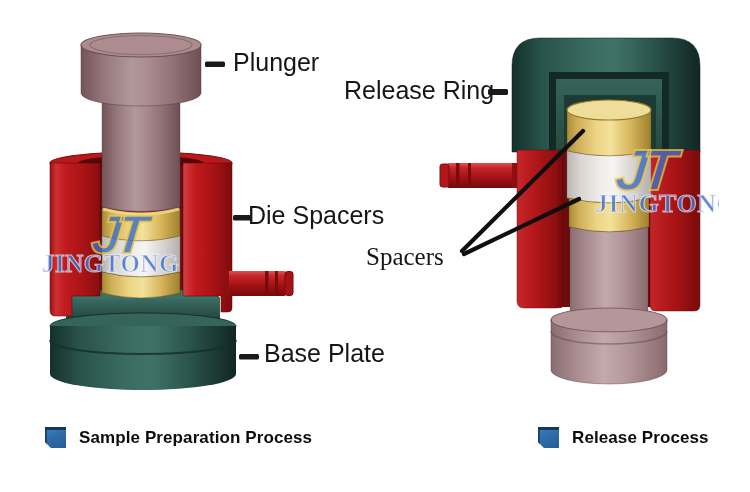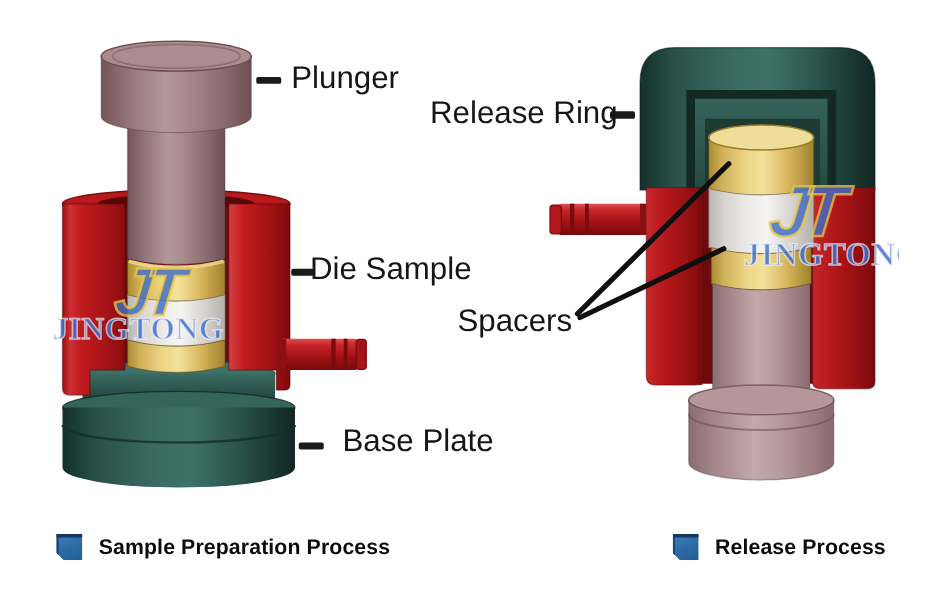--- a/index.html
+++ b/index.html
@@ -38,22 +38,22 @@
     font-family:Liberation Serif, serif;
   }
   #wm-jt-left{left:92px;top:203px;font-size:54px;}
   #wm-brand-left{left:42px;top:250px;font-size:25px;}
   #wm-jt-right{left:616px;top:136px;font-size:58px;}
   #wm-brand-right{left:595px;top:189px;font-size:26px;}
 
   #plunger-label{left:233px;top:49px;}
   #release-ring-label{left:344px;top:77px;text-align:center;}
   #die-sleeve-label{left:248px;top:202px;}
-  #spacers-label{left:366px;top:244px;}
-  #base-plate-label{left:274px;top:340px;}
+  #spacers-label{left:366px;top:244px;font-family:Liberation Serif, serif;}
+  #base-plate-label{left:264px;top:340px;}
   #caption-left{left:45px;top:427px;}
   #caption-right{left:538px;top:427px;}
 </style>
 </head>
 <body>
 
 <div id="canvas">
 
   <svg id="art" width="750" height="492" viewBox="0 0 750 492">
     <defs>
@@ -235,21 +235,21 @@
       <rect x="488" y="89" width="20" height="6" rx="1.5" fill="#1a1a1a"></rect>
       <rect x="233" y="215" width="18" height="5.5" rx="1.5" fill="#1a1a1a"></rect>
       <rect x="239" y="354" width="20" height="5.5" rx="1.5" fill="#1a1a1a"></rect>
       <path d="M583,131 L462,251" stroke="#0f0f0f" stroke-width="4.2" stroke-linecap="round"></path>
       <path d="M579,199 L464,254" stroke="#0f0f0f" stroke-width="4.2" stroke-linecap="round"></path>
     </g>
   </svg>
 
   <div class="lbl" id="plunger-label">Plunger</div>
   <div class="lbl" id="release-ring-label">Release Ring</div>
-  <div class="lbl" id="die-sleeve-label">Die Sample</div>
+  <div class="lbl" id="die-sleeve-label">Die Spacers</div>
   <div class="lbl" id="spacers-label">Spacers</div>
   <div class="lbl" id="base-plate-label">Base Plate</div>
 
   <div class="wm wm-jt" id="wm-jt-left">JT</div>
   <div class="wm wm-brand" id="wm-brand-left">JINGTONG</div>
   <div class="wm wm-jt" id="wm-jt-right">JT</div>
   <div class="wm wm-brand" id="wm-brand-right">JINGTONG</div>
 
   <div class="caption" id="caption-left">
     <span class="bullet"></span>

